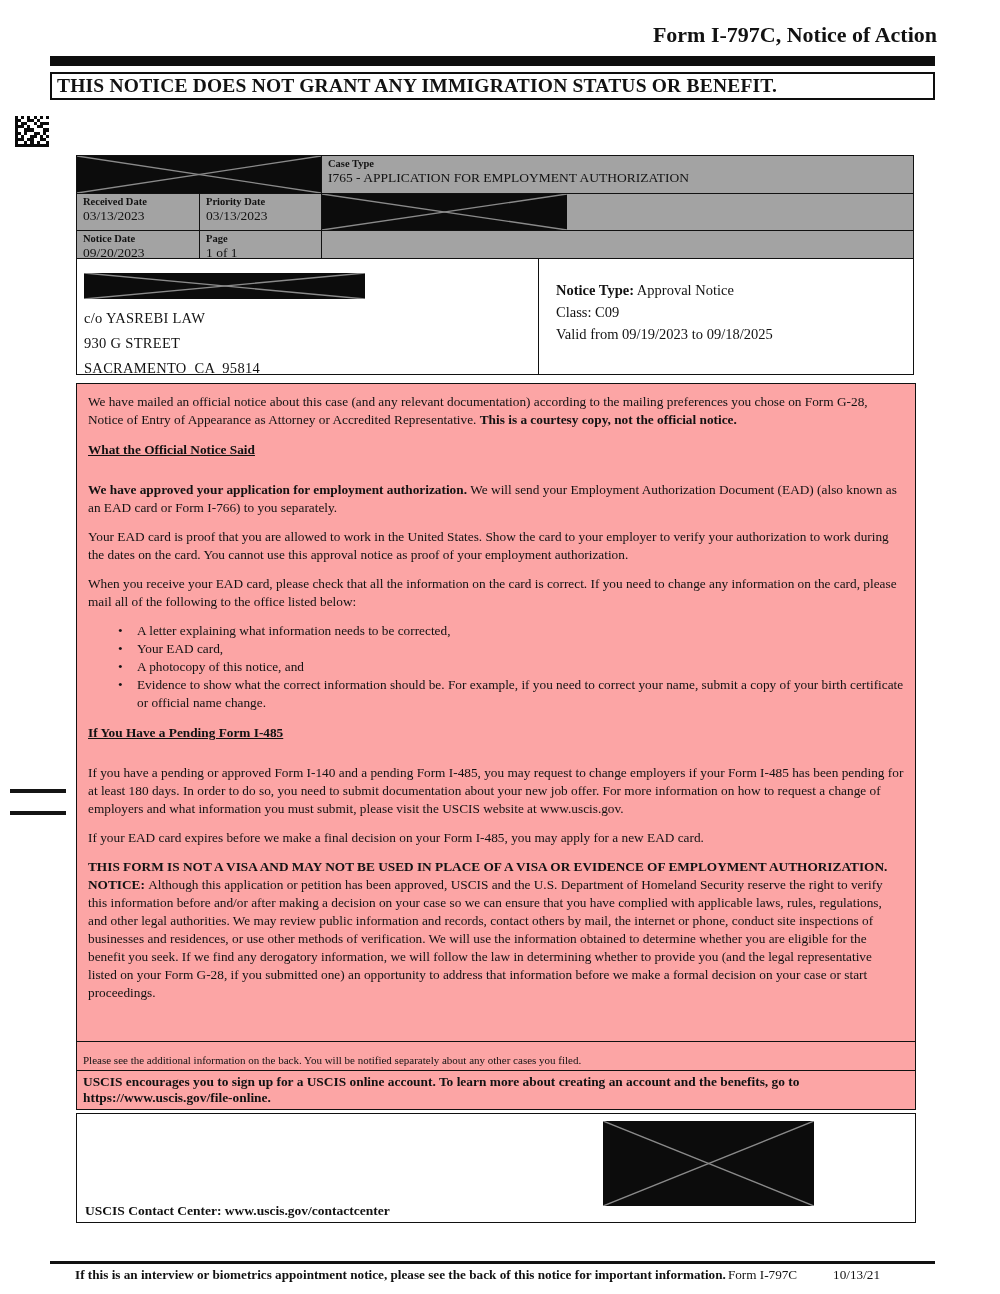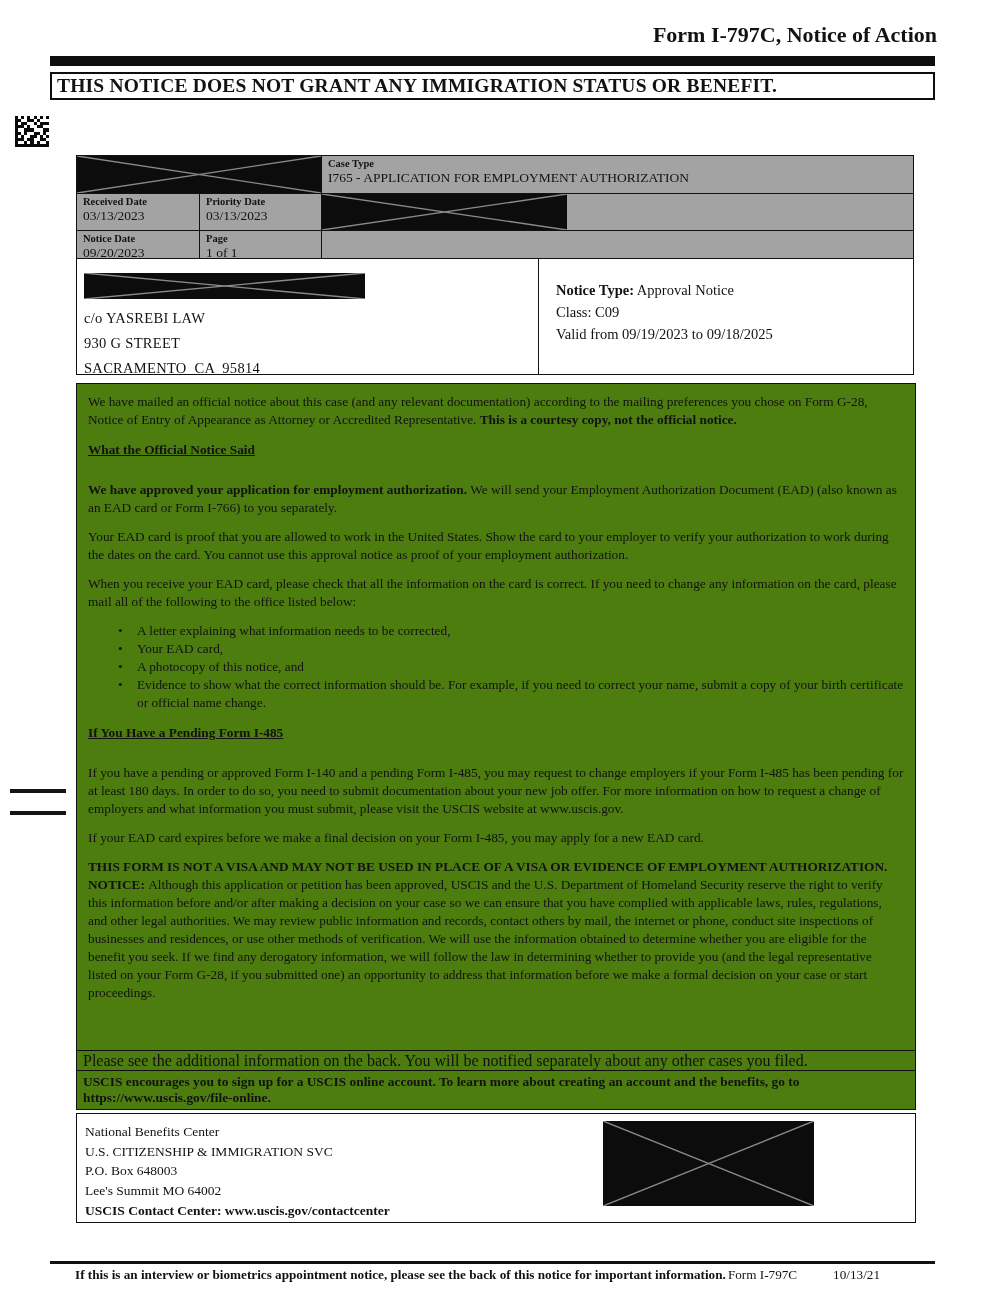--- a/index.html
+++ b/index.html
@@ -43,33 +43,33 @@
   }
   .addr-left{width:461px; box-sizing:border-box; padding:12px 0 0 7px;}
   .addr-right{flex:1; border-left:1.6px solid #111; box-sizing:border-box; padding:20px 0 0 17px;}
   .addr-line{font-size:14.5px; line-height:25px; white-space:pre-wrap; letter-spacing:.3px;}
   .ninfo-line{font-size:14.5px; line-height:22px;}
   .b{font-weight:bold;}
   
   .main-box{
     position:absolute; left:76px; top:383px; width:840px; height:727px;
     border:1.6px solid #111; box-sizing:border-box; display:flex; flex-direction:column;
-    background:#4d7c0f;
+    background:#fca5a5;
   }
   .body-content{flex:1; padding:9px 11px 0 11px; overflow:hidden;}
   .body-content p{font-size:13.3px; line-height:18px; margin:0 0 11px 0;}
   .body-content h3{
     font-size:13.3px; line-height:18px; margin:0 0 11px 0; font-weight:bold;
     text-decoration:underline; display:inline-block;
   }
   .hwrap{margin:0 0 11px 0;}
   ul.blist{margin:0 0 11px 0; padding:0 0 0 30px; list-style:none;}
   ul.blist li{font-size:13.3px; line-height:18px; position:relative; padding-left:19px;}
   ul.blist li::before{content:"\2022"; position:absolute; left:0; top:0;}
-  .strip1{border-top:1.6px solid #111; font-size:16px; line-height:17px; padding:1px 6px 1px 6px;}
+  .strip1{border-top:1.6px solid #111; font-size:11px; line-height:17px; padding:10px 6px 1px 6px;}
   .strip2{border-top:1.6px solid #111; font-size:13.4px; line-height:15.5px; padding:3px 6px 4px 6px; font-weight:bold;}
   
   .office-box{
     position:absolute; left:76px; top:1113px; width:840px; height:110px;
     border:1.6px solid #111; box-sizing:border-box; background:#fff;
   }
   .office-lines{position:absolute; left:8px; top:8px;}
   .office-lines div{font-size:13.5px; line-height:19.5px;}
   .office-contact{position:absolute; left:8px; bottom:3px; font-weight:bold; font-size:13.5px;}
   .office-redact{position:absolute; left:526px; top:7px; width:211px; height:85px;}
@@ -252,26 +252,20 @@
       <div class="hwrap"><h3>If You Have a Pending Form I-485</h3></div>
       <p>If you have a pending or approved Form I-140 and a pending Form I-485, you may request to change employers if your Form I-485 has been pending for at least 180 days. In order to do so, you need to submit documentation about your new job offer. For more information on how to request a change of employers and what information you must submit, please visit the USCIS website at www.uscis.gov.</p>
       <p>If your EAD card expires before we make a final decision on your Form I-485, you may apply for a new EAD card.</p>
       <p><span class="b">THIS FORM IS NOT A VISA AND MAY NOT BE USED IN PLACE OF A VISA OR EVIDENCE OF EMPLOYMENT AUTHORIZATION. NOTICE: </span><span>Although this application or petition has been approved, USCIS and the U.S. Department of Homeland Security reserve the right to verify this information before and/or after making a decision on your case so we can ensure that you have complied with applicable laws, rules, regulations, and other legal authorities. We may review public information and records, contact others by mail, the internet or phone, conduct site inspections of businesses and residences, or use other methods of verification. We will use the information obtained to determine whether you are eligible for the benefit you seek. If we find any derogatory information, we will follow the law in determining whether to provide you (and the legal representative listed on your Form G-28, if you submitted one) an opportunity to address that information before we make a formal decision on your case or start proceedings.</span></p>
     </div>
     <div class="strip1">Please see the additional information on the back. You will be notified separately about any other cases you filed.</div>
     <div class="strip2">USCIS encourages you to sign up for a USCIS online account. To learn more about creating an account and the benefits, go to https://www.uscis.gov/file-online.</div>
   </div>
 
   <div class="office-box">
-    <div class="office-lines">
-      <div>National Benefits Center</div>
-      <div>U.S. CITIZENSHIP &amp; IMMIGRATION SVC</div>
-      <div>P.O. Box 648003</div>
-      <div>Lee's Summit MO 64002</div>
-    </div>
     <div class="redact office-redact">
       <svg viewBox="0 0 100 100" preserveAspectRatio="none">
           <line x1="0" y1="0" x2="100" y2="100"></line>
           <line x1="100" y1="0" x2="0" y2="100"></line>
         </svg>
     </div>
     <div class="office-contact">USCIS Contact Center: www.uscis.gov/contactcenter</div>
   </div>
 
   <div class="footer-line"></div>

